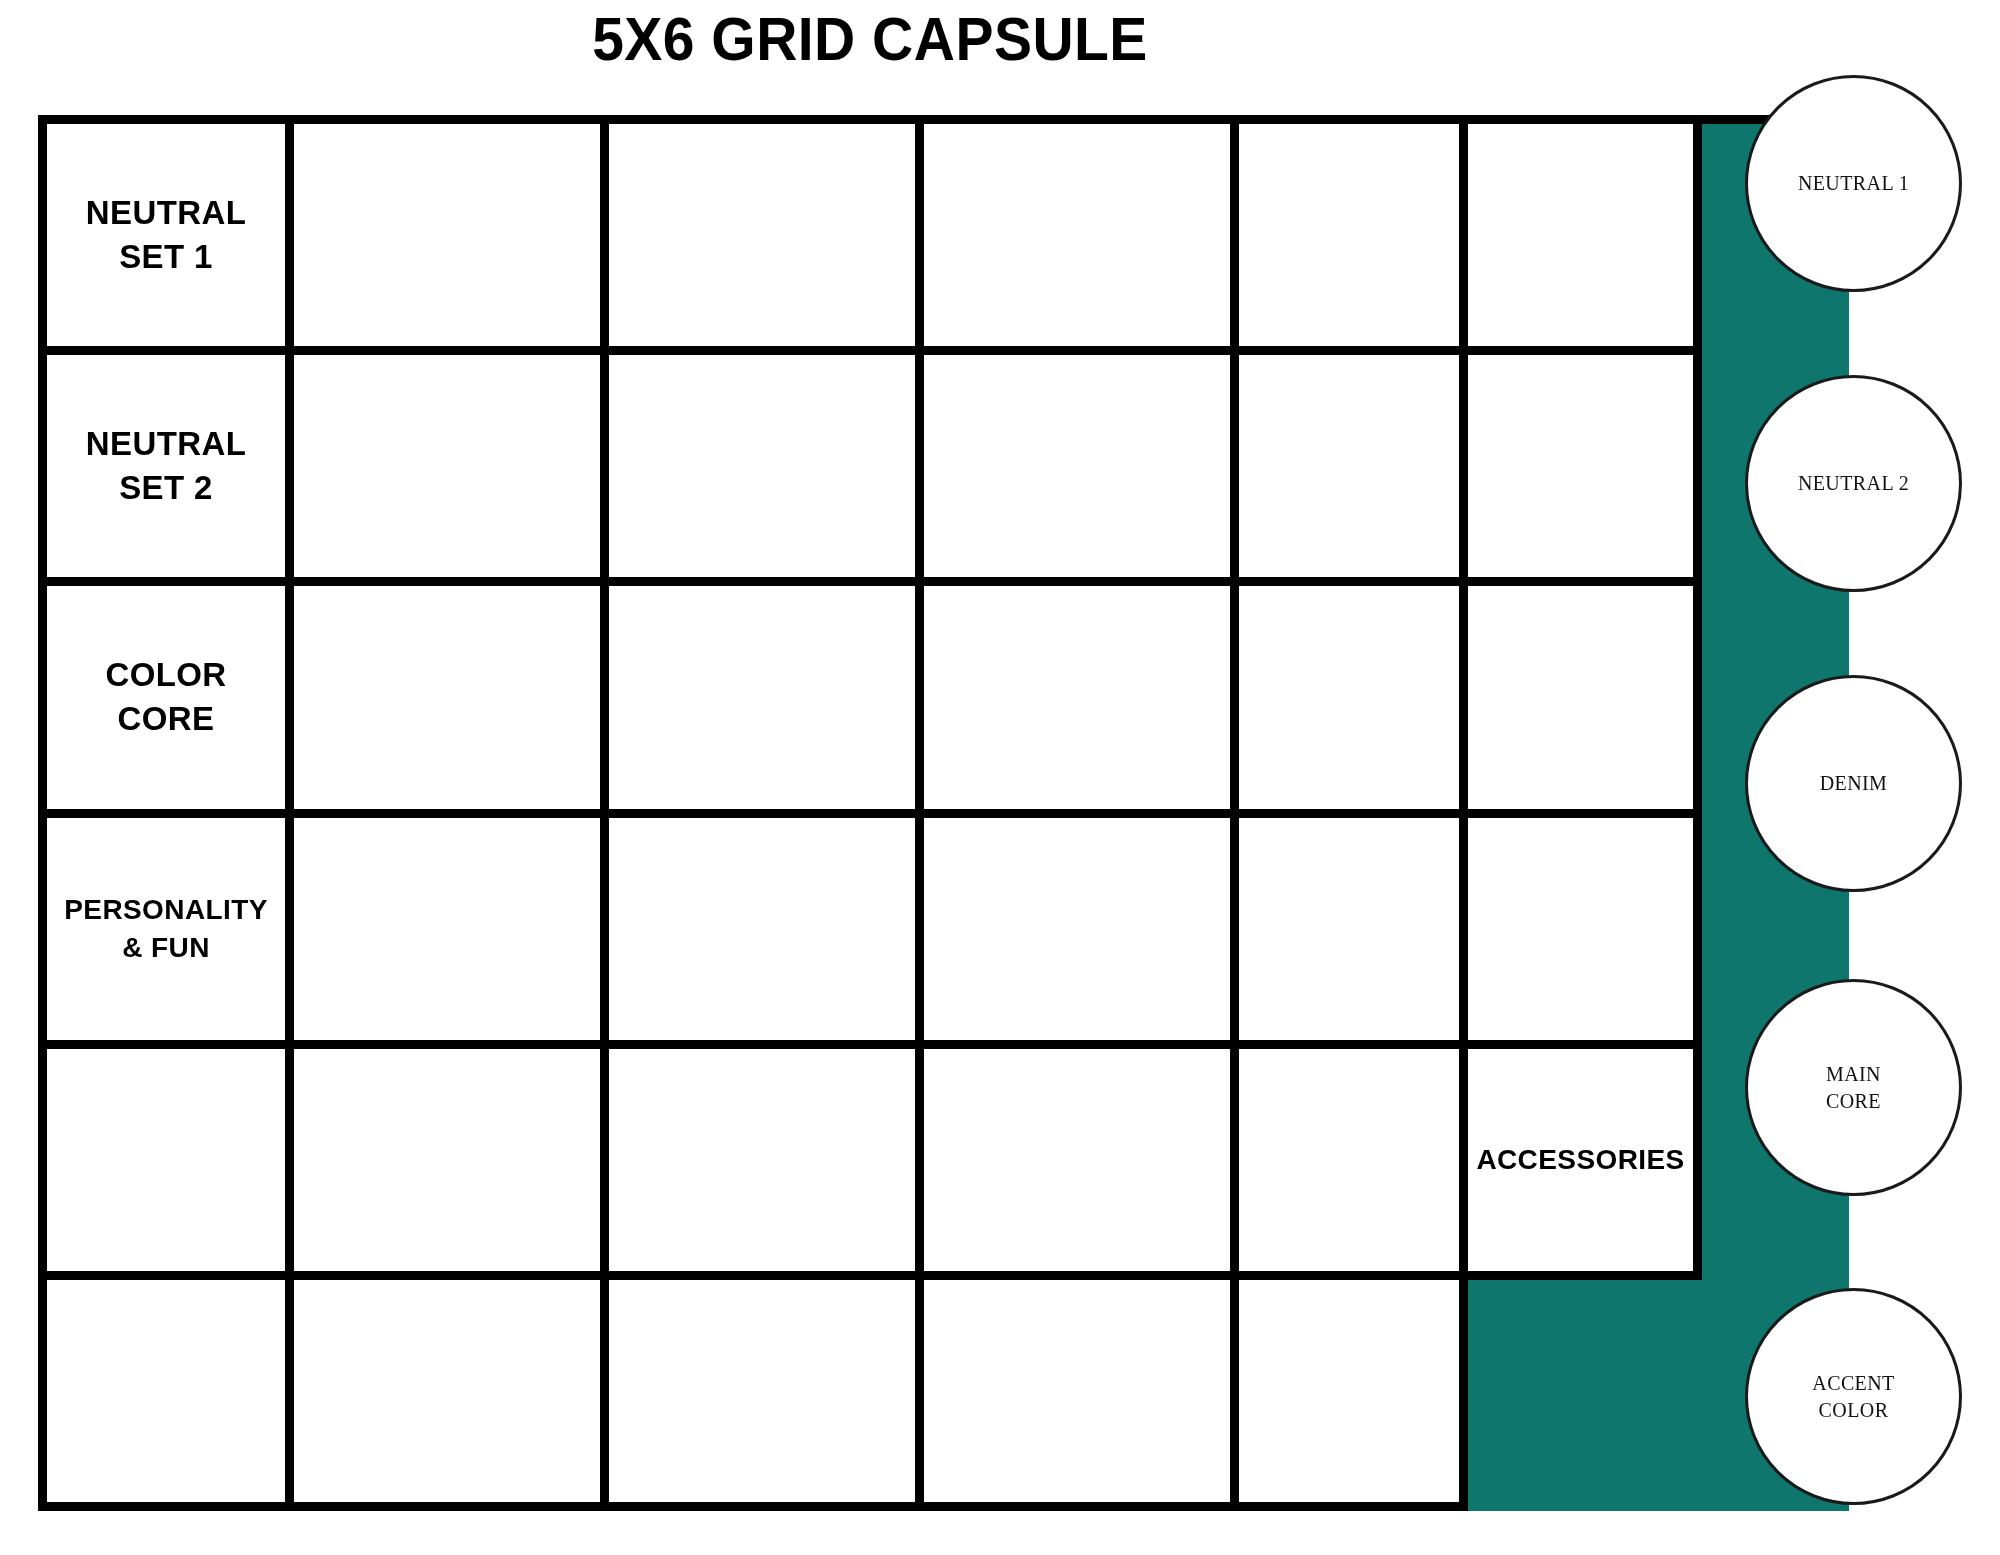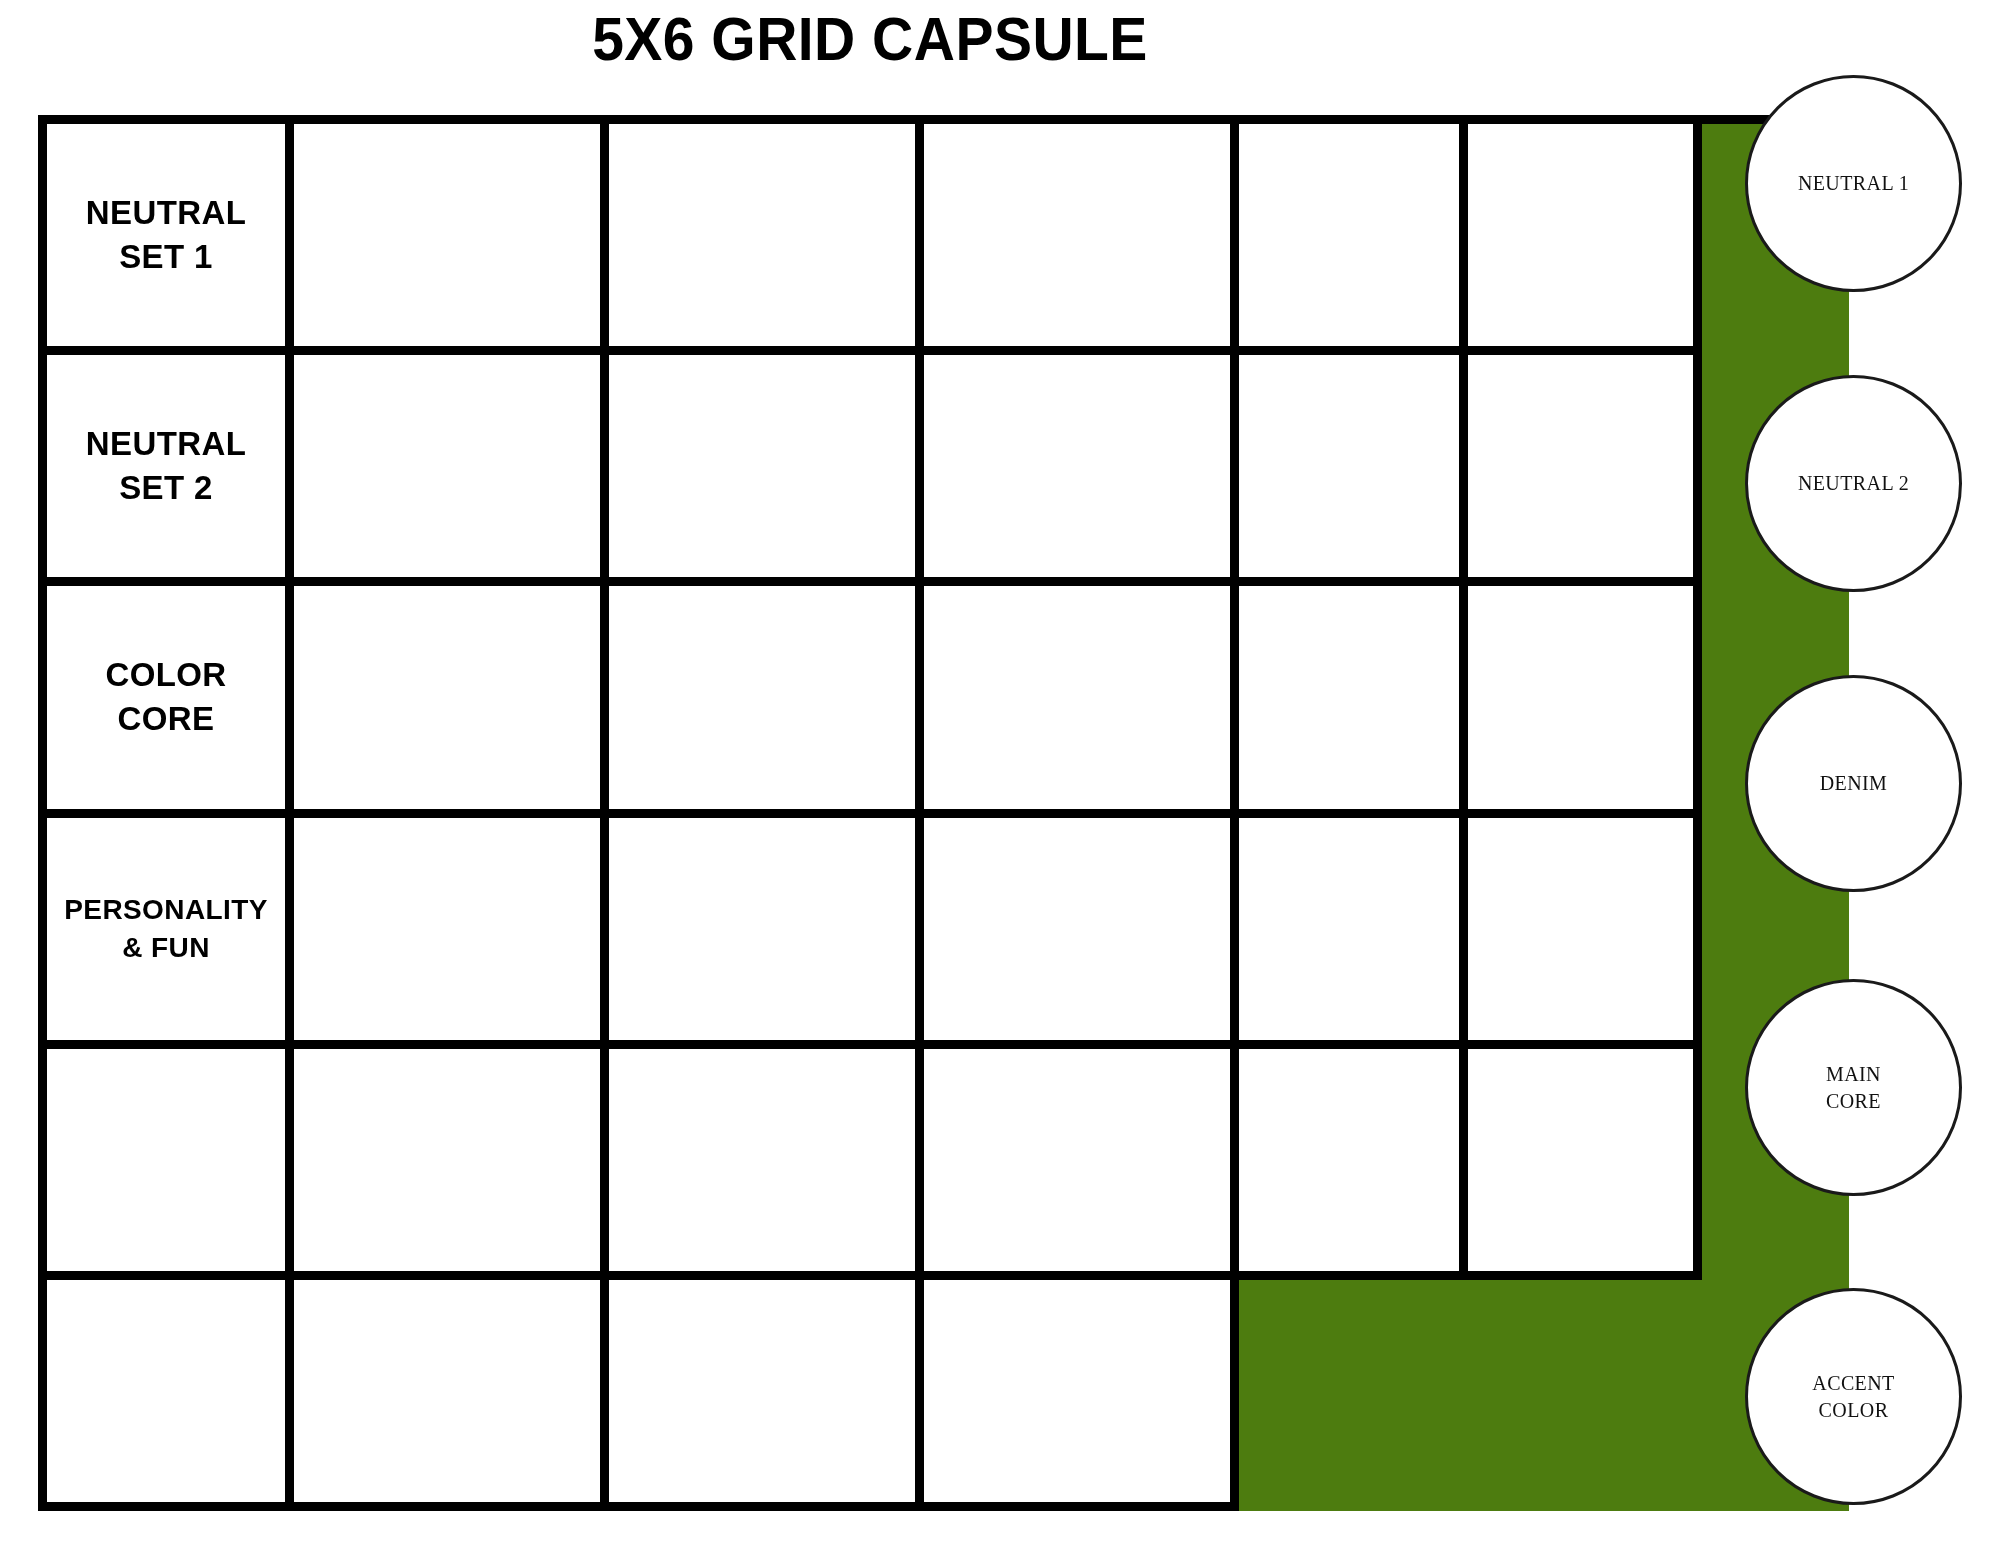--- a/index.html
+++ b/index.html
@@ -39,21 +39,21 @@
     position: absolute;
     left: 38px;
     top: 115px;
     width: 1811px;
     height: 1396px;
     display: grid;
     grid-template-columns: 247px 315px 315px 315px 229px 234px;
     grid-template-rows: repeat(6, 1fr);
     border-top: 9px solid #000;
     border-left: 9px solid #000;
-    background: #4d7c0f;
+    background: #0f766e;
   }
 
   .grid-cell {
     border-right: 9px solid #000;
     border-bottom: 9px solid #000;
     background: #ffffff;
     display: flex;
     align-items: center;
     justify-content: center;
     overflow: hidden;
@@ -158,20 +158,23 @@
     <div class="grid-cell entry-cell"></div>
     <div class="grid-cell entry-cell"></div>
     <div class="grid-cell entry-cell"></div>
     <div class="grid-cell entry-cell"></div>
     <div class="grid-cell entry-cell"></div>
     <div class="grid-cell entry-cell"></div>
     <div class="grid-cell entry-cell"></div>
     <div class="grid-cell entry-cell"></div>
     <div class="grid-cell entry-cell"></div>
     <div class="grid-cell entry-cell"></div>
+    <div class="grid-cell label-cell">
+      <div class="row-label small">ACCESSORIES</div>
+    </div>
     <div class="grid-cell entry-cell"></div>
     <div class="grid-cell entry-cell"></div>
     <div class="grid-cell entry-cell"></div>
     <div class="grid-cell entry-cell"></div>
     <div class="grid-cell entry-cell"></div>
   </div>
 
 <div id="swatch-column">
     <div class="swatch-circle c0">
       <span class="swatch-label">NEUTRAL 1</span>

